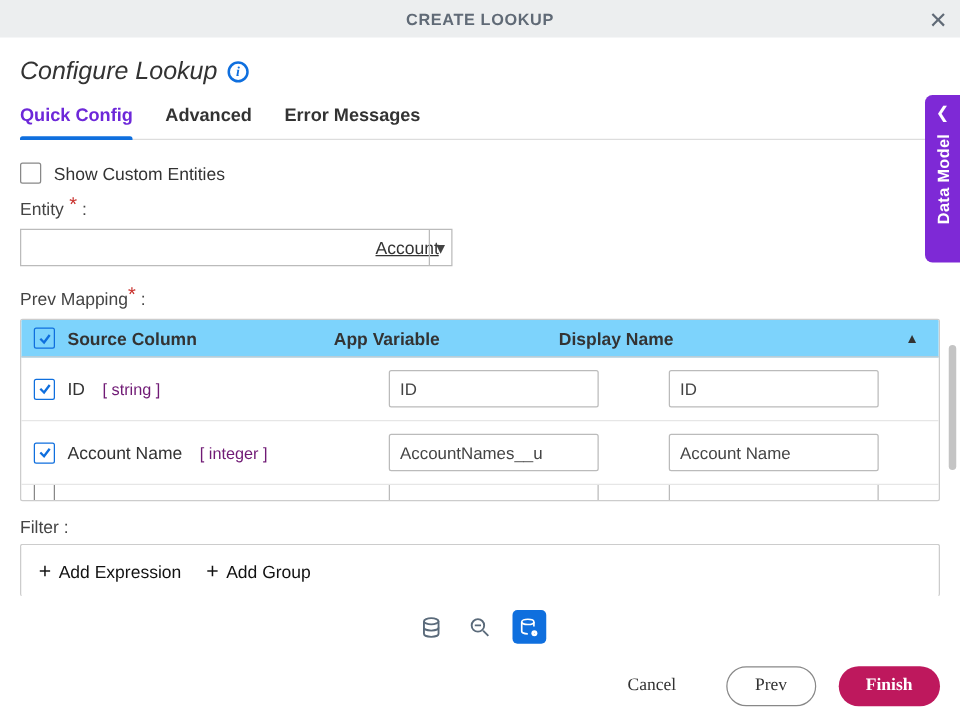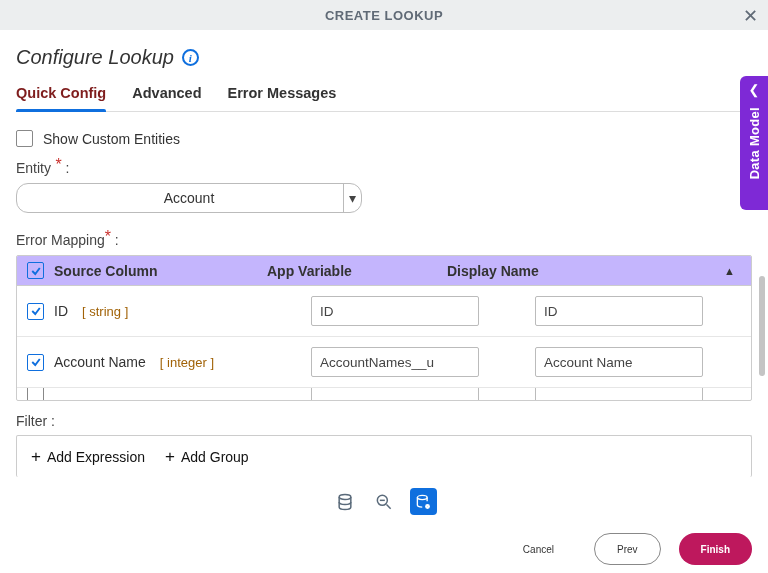--- a/index.html
+++ b/index.html
@@ -6,51 +6,51 @@
   body { font-family: Arial, sans-serif; font-size: 14px; color: #333; background: #fff; width: 768px; height: 573px; overflow: hidden; position: relative; }
   .modal-header { background: #eceeef; height: 30px; display: flex; align-items: center; justify-content: center; position: relative; }
   .modal-title { font-size: 13px; font-weight: 600; color: #606a76; letter-spacing: 0.5px; }
   .close-btn { position: absolute; right: 10px; top: 5px; font-size: 18px; color: #606a76; cursor: pointer; }
   .body-content { padding: 16px 16px 0 16px; }
   .page-title-row { display: flex; align-items: center; gap: 8px; margin-bottom: 10px; }
   .page-title { font-size: 20px; color: #333; font-weight: 400; font-style: italic; }
   .info-icon { width: 17px; height: 17px; border: 2px solid #0f6fde; border-radius: 50%; display: flex; align-items: center; justify-content: center; color: #0f6fde; font-size: 11px; font-weight: 700; font-style: italic; font-family: Georgia, serif; }
   .tabs { display: flex; gap: 26px; border-bottom: 1px solid #ddd; margin-bottom: 18px; }
   .tab { padding: 6px 0 10px 0; font-size: 14.5px; font-weight: 600; color: #333; cursor: pointer; position: relative; }
-  .tab.active { color: #7f1d1d; }
+  .tab.active { color: #6d28d9; }
   .tab.active::after { content: ""; position: absolute; left: 0; right: 0; bottom: -1px; height: 3px; background: #0f6fde; border-radius: 2px 2px 0 0; }
   .checkbox-row { display: flex; align-items: center; gap: 10px; margin-bottom: 12px; }
   .checkbox { width: 17px; height: 17px; border: 1.5px solid #888; border-radius: 2px; display: inline-flex; align-items: center; justify-content: center; cursor: pointer; flex-shrink: 0; }
   .checkbox.checked { border-color: #0f6fde; }
   .checkbox.checked svg { display: block; }
   .checkbox svg { display: none; width: 12px; height: 12px; }
   .field-label { font-size: 14px; color: #444; margin-bottom: 6px; display: block; }
   .req { color: #c9302c; font-size: 16px; position: relative; top: -3px; }
-  .select-box { width: 346px; height: 30px; border: 1px solid #bbb; border-radius: 12px; display: flex; align-items: center; padding: 0 10px; justify-content: center; background: #fff; position: relative; cursor: pointer; margin-bottom: 18px; }
+  .select-box { width: 346px; height: 30px; border: 1px solid #bbb; border-radius: 0; display: flex; align-items: center; padding: 0 10px; justify-content: flex-end; background: #fff; position: relative; cursor: pointer; margin-bottom: 18px; text-decoration: underline; }
   .select-caret { width: 18px; height: 100%; border-left: 1px solid #bbb; display: flex; align-items: center; justify-content: center; color: #444; position: absolute; right: 0; top: 0; }
   .mapping-table { border: 1px solid #ccc; border-radius: 2px; overflow: hidden; margin-bottom: 12px; position: relative;}
   .mapping-header, .mapping-row { display: flex; align-items: center; padding: 6px 10px 6px 10px; }
-  .mapping-header { background: #c4b5fd; font-weight: 600; font-size: 14px; color: #333; border-bottom: 1px solid #ccc; }
+  .mapping-header { background: #7dd3fc; font-weight: 600; font-size: 14px; color: #333; border-bottom: 1px solid #ccc; }
   .col-source { width: 240px; display: flex; align-items: center; gap: 10px; }
   .col-appvar { width: 180px; }
   .col-display { flex: 1; display: flex; align-items: center; justify-content: space-between; padding-right: 6px; }
   .sort-arrow { font-size: 11px; color: #333; }
   .mapping-row { border-bottom: 1px solid #e6e6e6; padding-top: 10px; padding-bottom: 10px; gap: 44px; }
   .mapping-row:last-child { border-bottom: none; }
-  .type-hint { color: #a16207; font-size: 13px; margin-left: 4px; }
+  .type-hint { color: #701a75; font-size: 13px; margin-left: 4px; }
   .cell-input { width: 168px; height: 30px; border: 1px solid #bbb; border-radius: 2px; padding: 0 8px; font-size: 13.5px; color: #444; background: #fff; }
   .filter-label { font-size: 14px; color: #444; margin-bottom: 6px; }
   .filter-box { border: 1px solid #ccc; border-radius: 2px; padding: 12px 14px; display: flex; gap: 20px; align-items: center; border-bottom: none; }
   .filter-action { display: flex; align-items: center; gap: 6px; font-size: 14px; color: #111; cursor: pointer; font-weight: 500;}
   .plus-sym { font-size: 17px; line-height: 1; color: #111; }
   .toolbar { display: flex; justify-content: center; gap: 12px; padding: 4px 0 6px 0; position: absolute; bottom: 52px; left: 0; right: 0; }
   .tb-icon { width: 27px; height: 27px; border-radius: 4px; display: flex; align-items: center; justify-content: center; cursor: pointer; }
   .tb-icon.blue { background: #0f6fde; }
   .footer { position: absolute; bottom: 8px; right: 16px; display: flex; align-items: center; gap: 18px; }
-  .btn { height: 32px; border-radius: 16px; padding: 0 22px; font-size: 10px; display: flex; align-items: center; justify-content: center; cursor: pointer; }
+  .btn { height: 32px; border-radius: 16px; padding: 0 22px; font-size: 14px; display: flex; align-items: center; justify-content: center; cursor: pointer; font-family: Liberation Serif, serif; }
   .btn-text { border: none; background: none; color: #333; font-weight: 500; }
   .btn-outline { border: 1.5px solid #888; color: #333; background: #fff; }
   .btn-primary { background: #be185d; color: #fff; border: none; font-weight: 600;}
   .side-tab { position: absolute; right: 0; top: 76px; width: 28px; height: 134px; background: #7e29d6; border-radius: 6px 0 0 6px; display: flex; flex-direction: column; align-items: center; justify-content: flex-start; cursor: pointer; color: #fff; padding-top: 6px;}
   .side-tab-label { writing-mode: vertical-rl; transform: rotate(180deg); font-size: 13px; font-weight: 600; margin-top: 10px; letter-spacing: 0.3px;}
   .side-chevron { font-size: 13px; }
   .scrollbar-ind { position: absolute; right: 3px; top: 276px; width: 6px; height: 100px; background: #c4c4c4; border-radius: 3px; }
   .cutoff-row .col-source span, .cutoff-row .cell-input { color: transparent; }
   .cutoff-row { height: 12px !important; overflow: hidden; padding-top: 0; padding-bottom: 0; }
 </style>
@@ -83,21 +83,21 @@
 
   <label class="field-label">
     <span>Entity</span><span class="req"> *</span> :
   </label>
   <div class="select-box">
     <span>Account</span>
     <span class="select-caret">▾</span>
   </div>
 
   <label class="field-label">
-    <span>Error Mapping</span><span class="req">*</span> :
+    <span>Prev Mapping</span><span class="req">*</span> :
   </label>
   <div class="mapping-table">
     <div class="mapping-header">
       <div class="col-source">
         <span class="checkbox checked">
           <svg viewBox="0 0 16 16">
               <polyline points="3,8 7,12 13,4" fill="none" stroke="#0f6fde" stroke-width="2.5"></polyline>
             </svg>
         </span>
         <span>Source Column</span>

